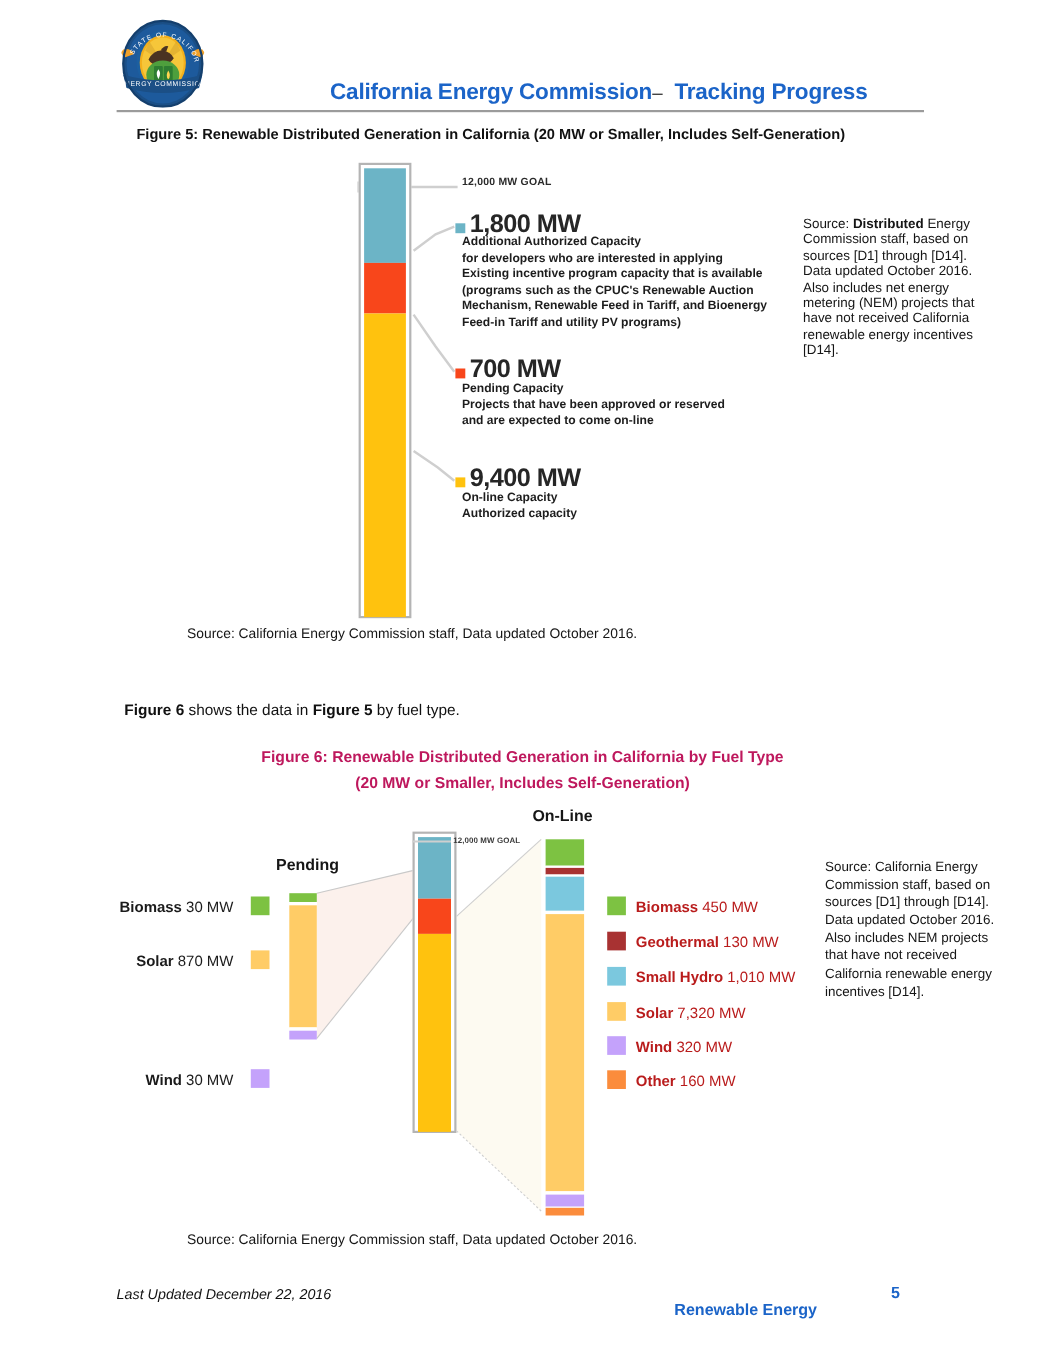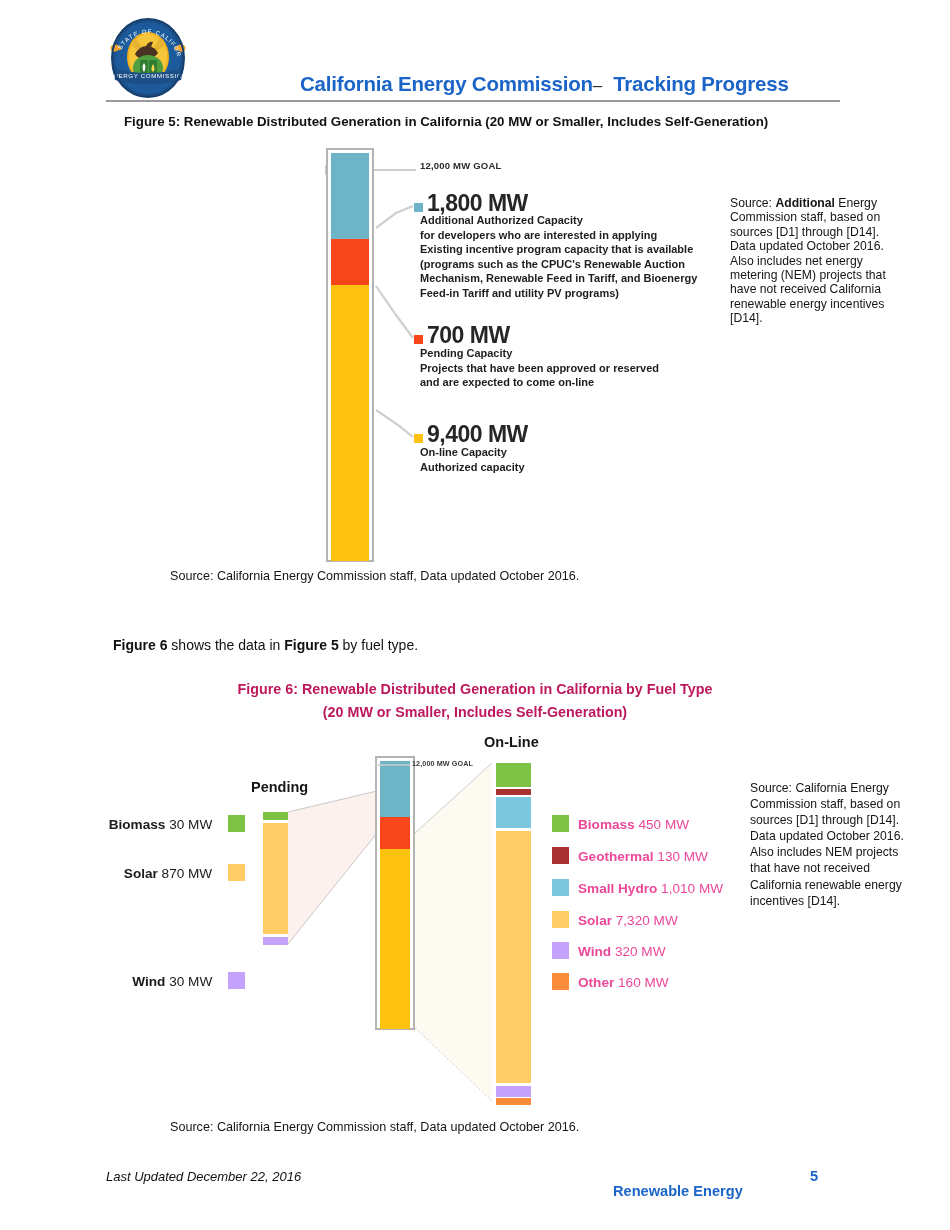--- a/index.html
+++ b/index.html
@@ -77,21 +77,21 @@
 
   #fig6-title {
     position:absolute; left:0; top:678px; width:950px; text-align:center;
     font-size:14.3px; font-weight:bold; color:#be185d; line-height:1.62;
   }
 
   .col-head {
     position:absolute; font-size:14.5px; font-weight:bold; color:#161616;
   }
 
-  .legend-row { position:absolute; white-space:nowrap; font-size:13.6px; color:#ec4899; }
+  .legend-row { position:absolute; white-space:nowrap; font-size:13.6px; color:#b91c1c; }
   .legend-sw { display:inline-block; width:17px; height:17px; vertical-align:-3px; margin-right:9px; }
   .legend-row .nm { font-weight:bold; }
   .legend-row .vl { font-weight:normal; }
 
   .pend-row { position:absolute; white-space:nowrap; font-size:13.6px; color:#1b1b1b; text-align:right; }
   .pend-row .nm { font-weight:bold; }
   .pend-row .sw { display:inline-block; width:17px; height:17px; vertical-align:-3px; margin-left:12px; }
 
   #fig6-mid-bar { left:375px; top:756px; width:40px; height:274px; }
   #fig6-goal {
@@ -197,21 +197,21 @@
 </div>
 
 <div class="callout-sq" style="left:414px;top:434px;background:#ffc20e;"></div>
 <div class="callout-num" style="left:427px;top:423px;">9,400 MW</div>
 <div class="callout-sub" style="left:420px;top:445px;">
   <div>On-line Capacity</div>
   <div>Authorized capacity</div>
 </div>
 
 <div class="src-block" style="left:730px;top:196px;">
-  <span>Source: </span><b>Additional</b>
+  <span>Source: </span><b>Distributed</b>
   <span>Energy Commission staff, based on sources [D1] through [D14]. Data updated October 2016. Also includes net energy metering (NEM) projects that have not received California renewable energy incentives [D14].</span>
 </div>
 
 <div class="caption-src" style="left:170px;top:569px;">Source: California Energy Commission staff, Data updated October 2016.</div>
 
 <div id="mid-text">
   <b>Figure 6</b><span> shows the data in </span><b>Figure 5</b><span> by fuel type.</span>
 </div>
 
 <div id="fig6-title">

